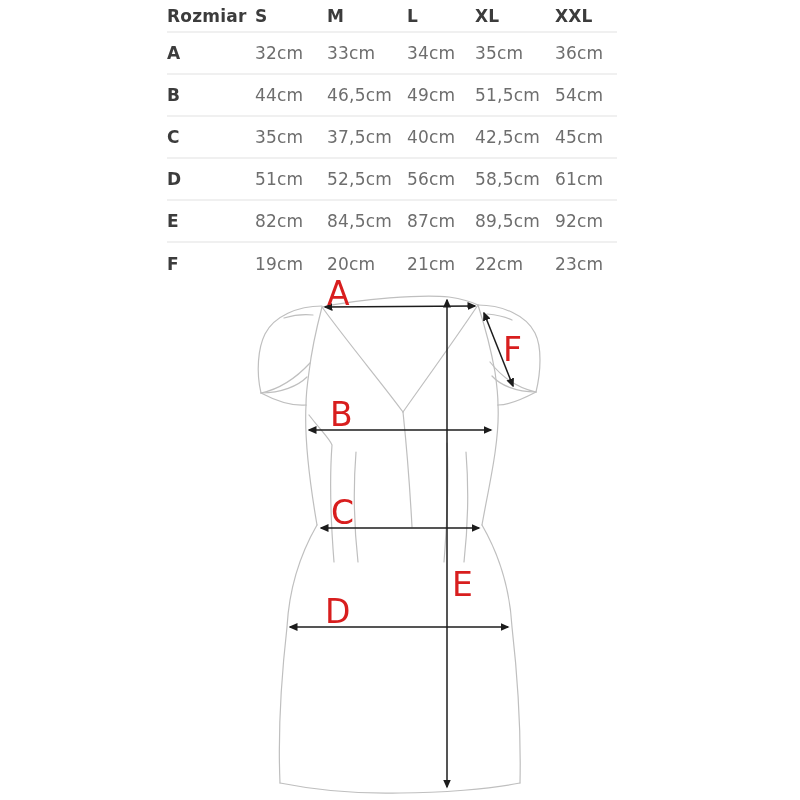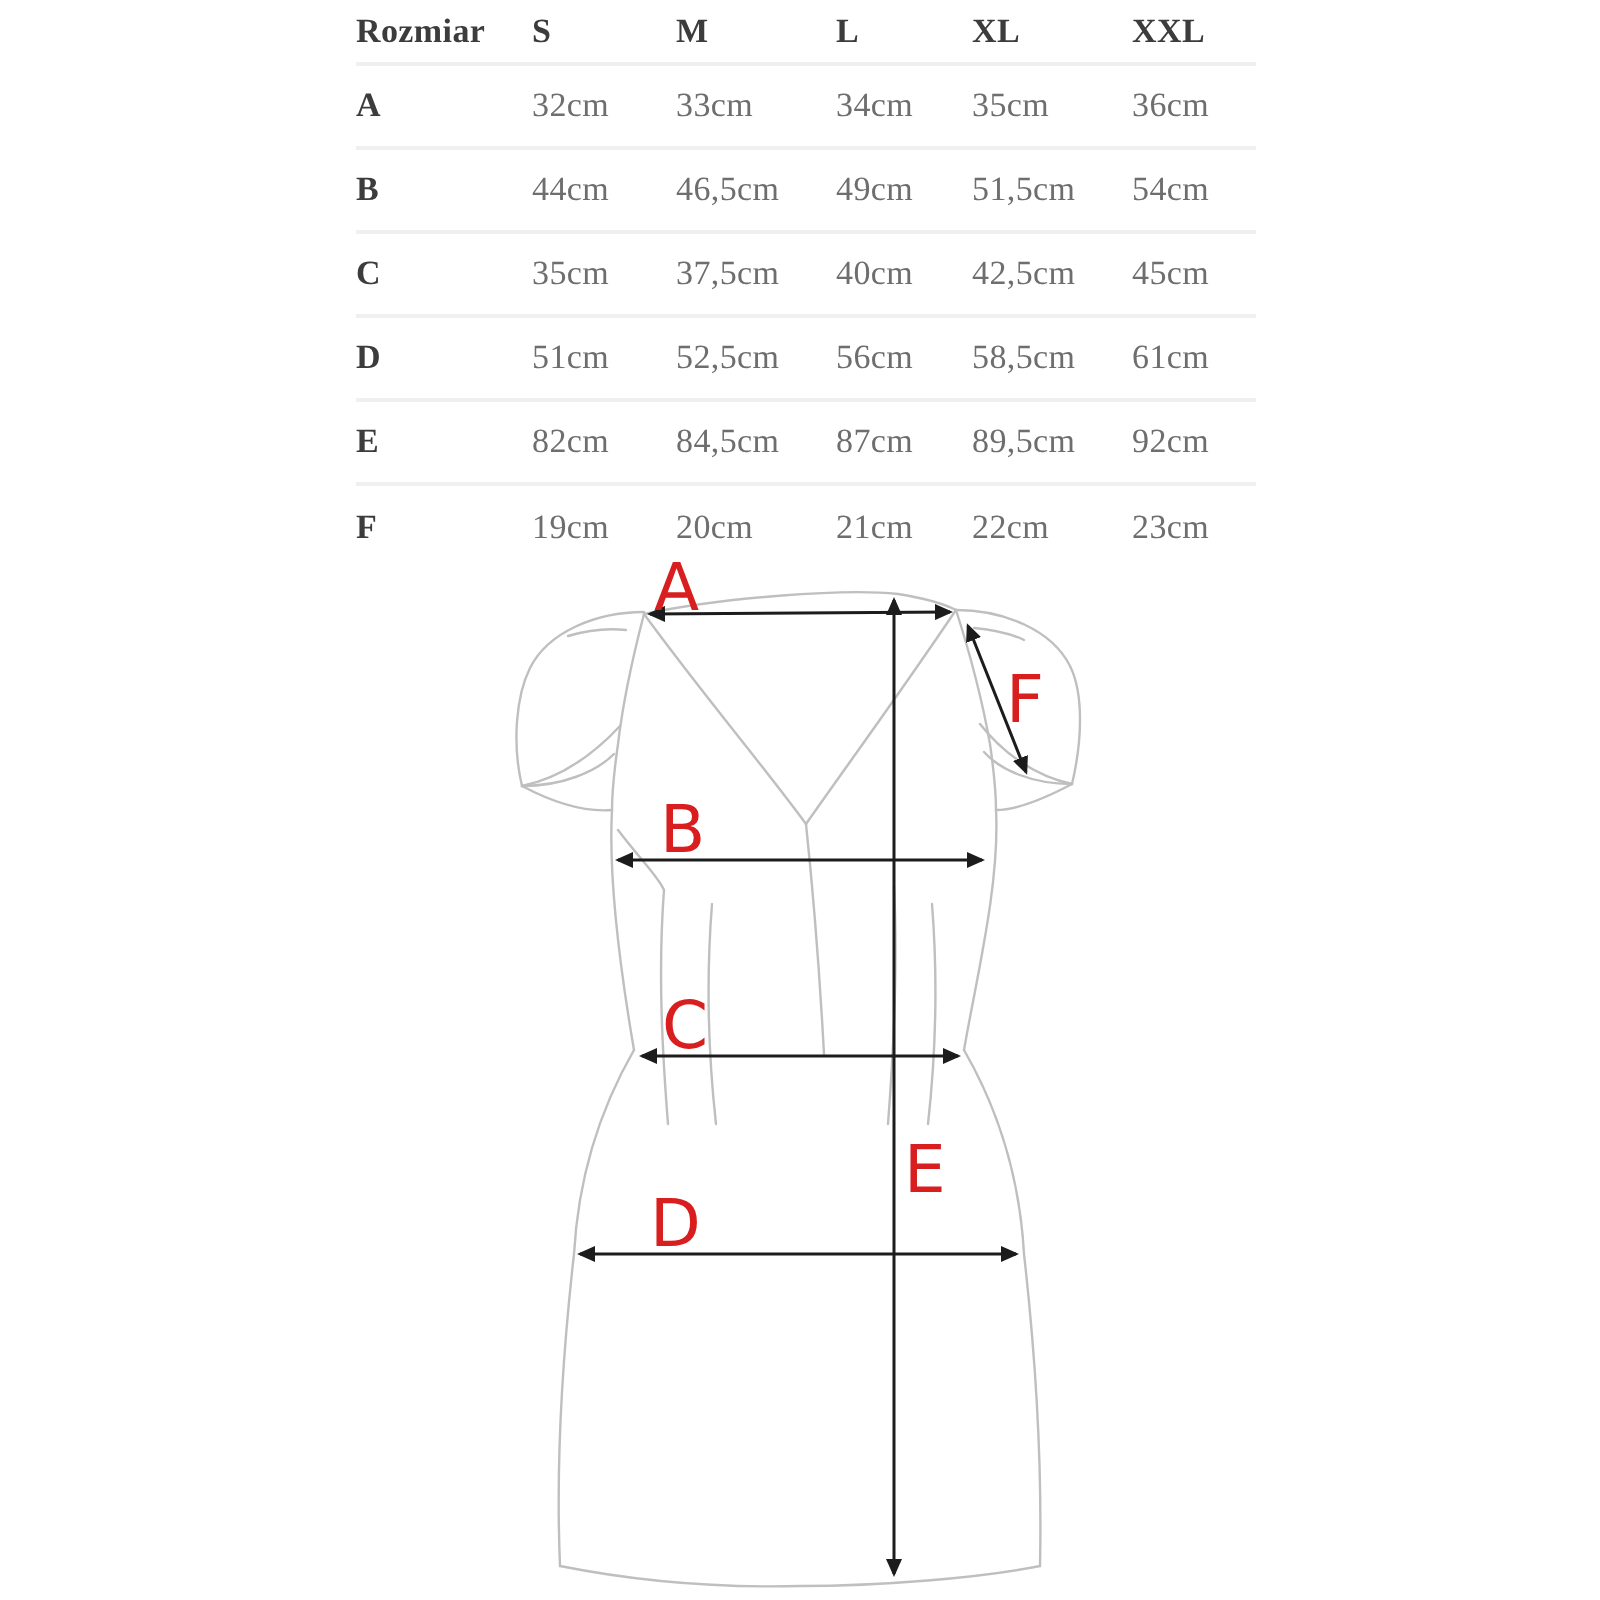--- a/index.html
+++ b/index.html
@@ -13,21 +13,21 @@
   }
   html,body{margin:0;padding:0;}
   body{
     width:800px;height:800px;background:var(--background);
     font-family:"DejaVu Sans","Liberation Sans",sans-serif;
     position:relative;overflow:hidden;
   }
   .screen{position:absolute;inset:0;}
   
   .size-table{
-    position:absolute;left:178px;top:0;width:450px;font-family:Liberation Serif, serif;
+    position:absolute;left:167px;top:0;width:450px;
   }
   .trow{
     display:grid;
     grid-template-columns:88px 72px 80px 68px 80px 58px;
     height:42px;align-items:center;
     border-bottom:2px solid var(--separator);
     box-sizing:border-box;
   }
   .trow.header{height:33px;}
   .trow.last{border-bottom:none;}

